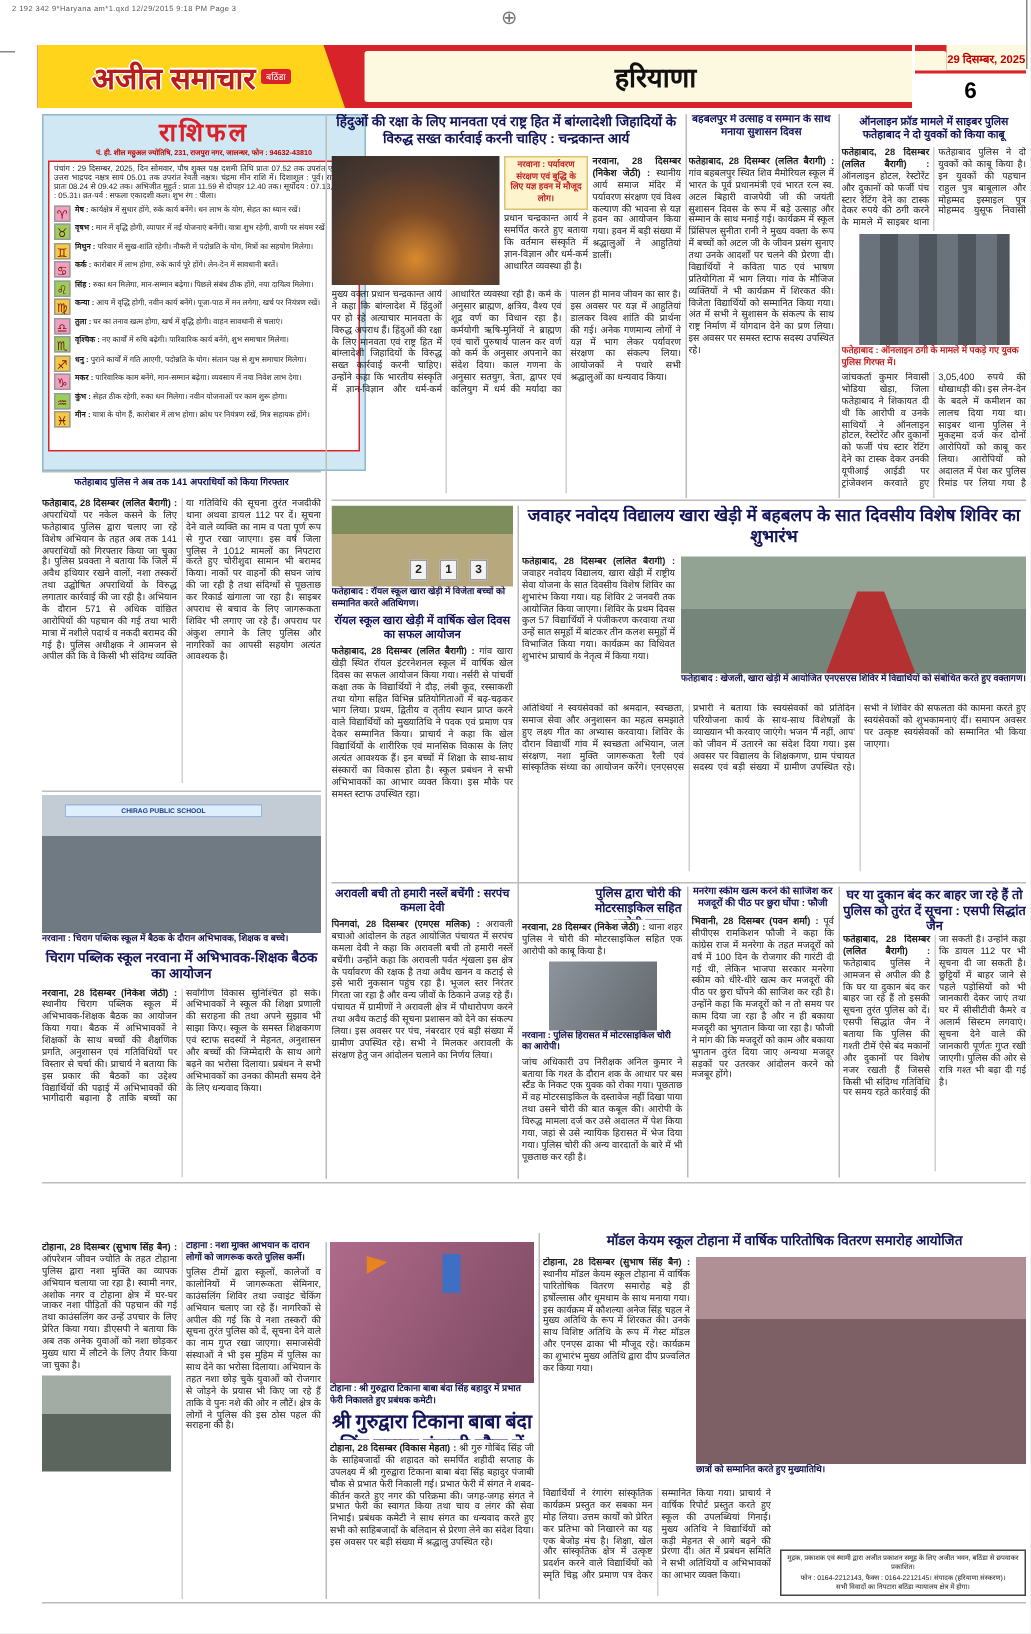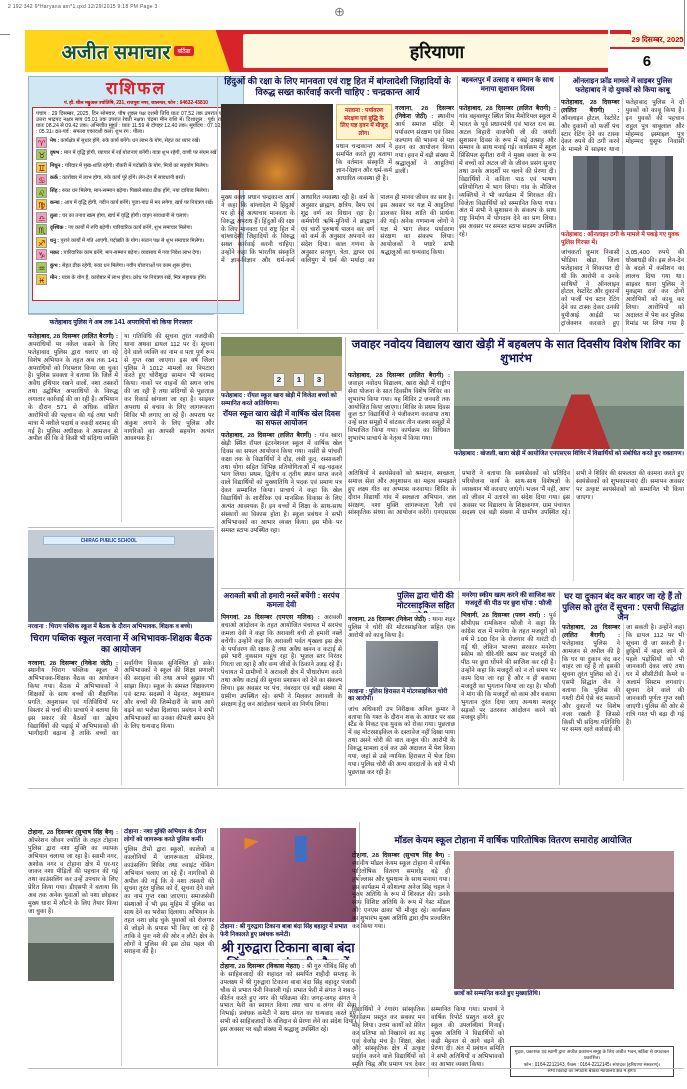--- a/index.html
+++ b/index.html
@@ -8,21 +8,21 @@
   .abs{position:absolute;}
   
   .printline{position:absolute;left:8px;top:3px;font-size:5px;color:#555;letter-spacing:.3px;}
   .regmark{position:absolute;left:334px;top:4px;font-size:13px;color:#777;}
   .cropR{position:absolute;right:2px;top:0;width:1px;height:46px;background:#888;}
   .cropL{position:absolute;left:0;top:34px;width:10px;height:1px;background:#888;}
   
   .hdr{left:25px;top:30px;width:659px;height:42px;background:#d9232a;display:flex;align-items:stretch;}
   .mast{position:relative;width:205px;background:#ffd41b;clip-path:polygon(0 0,93% 0,100% 100%,0 100%);
         display:flex;align-items:center;justify-content:center;gap:4px;}
-  .mast-title{font-size:20px;font-weight:bold;color:#14532d;
+  .mast-title{font-size:20px;font-weight:bold;color:#b91c1c;
         text-shadow:-1px 0 #fff,1px 0 #fff,0 -1px #fff,0 1px #fff;white-space:nowrap;}
   .mast-ed{font-size:6px;color:#fff;background:#d9232a;padding:1px 3px;border-radius:2px;}
   .sectionpanel{position:absolute;left:218px;top:4px;width:388px;bottom:4px;background:#fdf8e0;
         display:flex;align-items:center;justify-content:center;border-radius:2px;}
   .sectionpanel span{font-size:18px;font-weight:bold;color:#111;}
   .dateblock{position:absolute;right:0;top:0;width:74px;height:42px;display:flex;flex-direction:column;border-left:2px solid #fff;}
   .dateblock .d{flex:0 0 17px;background:#fdf8e0;color:#c00000;font-size:7.5px;font-weight:bold;
         display:flex;align-items:center;justify-content:center;margin-left:21px;}
   .dateblock .p{flex:1;background:#ffffff;color:#000;font-size:15px;font-weight:bold;
         display:flex;align-items:center;justify-content:center;border-top:2px solid #d9232a;}
@@ -276,21 +276,21 @@
   <div class="art" style="left:220px;top:828px;width:136px;height:238px;">
     <div class="photo ph-flags" style="width:136px;height:94px;">
       <div class="flagA"></div>
       <div class="flagB"></div>
     </div>
     <div class="cap">टोहाना : श्री गुरुद्वारा टिकाना बाबा बंदा सिंह बहादुर में प्रभात फेरी निकालते हुए प्रबंधक कमेटी।</div>
     <div class="hl" style="font-size:13px;height:20px;font-family:Liberation Serif, serif;">श्री गुरुद्वारा टिकाना बाबा बंदा सिंह बहादुर पंजाबी चौक में प्रभात फेरी निकाली गई</div>
     <p class="body" style="margin-top:2px;"><b class="dl">टोहाना, 28 दिसम्बर (विकास मेहता) : </b><span>श्री गुरु गोबिंद सिंह जी के साहिबजादों की शहादत को समर्पित शहीदी सप्ताह के उपलक्ष्य में श्री गुरुद्वारा टिकाना बाबा बंदा सिंह बहादुर पंजाबी चौक से प्रभात फेरी निकाली गई। प्रभात फेरी में संगत ने शबद-कीर्तन करते हुए नगर की परिक्रमा की। जगह-जगह संगत ने प्रभात फेरी का स्वागत किया तथा चाय व लंगर की सेवा निभाई। प्रबंधक कमेटी ने साध संगत का धन्यवाद करते हुए सभी को साहिबजादों के बलिदान से प्रेरणा लेने का संदेश दिया। इस अवसर पर बड़ी संख्या में श्रद्धालु उपस्थित रहे।</span></p>
   </div>
 
-  <div class="art" style="left:352px;top:822px;width:322px;height:244px;margin-top:13px;">
+  <div class="art" style="left:362px;top:822px;width:322px;height:244px;">
     <div class="hl" style="font-size:9px;white-space:nowrap;height:14px;">मॉडल केयम स्कूल टोहाना में वार्षिक पारितोषिक वितरण समारोह आयोजित</div>
     <div class="row" style="gap:4px;margin-top:2px;">
       <div style="width:98px;flex:0 0 auto;height:152px;overflow:hidden;">
         <p class="body"><b class="dl">टोहाना, 28 दिसम्बर (सुभाष सिंह बैन) : </b><span>स्थानीय मॉडल केयम स्कूल टोहाना में वार्षिक पारितोषिक वितरण समारोह बड़े ही हर्षोल्लास और धूमधाम के साथ मनाया गया। इस कार्यक्रम में कौशल्या अनेज सिंह चहल ने मुख्य अतिथि के रूप में शिरकत की। उनके साथ विशिष्ट अतिथि के रूप में गेस्ट मॉडल और एनएस ढाका भी मौजूद रहे। कार्यक्रम का शुभारंभ मुख्य अतिथि द्वारा दीप प्रज्वलित कर किया गया।</span></p>
       </div>
       <div style="flex:1;">
         <div class="photo ph-model" style="width:100%;height:138px;"></div>
         <div class="cap">छात्रों को सम्मानित करते हुए मुख्यातिथि।</div>
       </div>
     </div>

